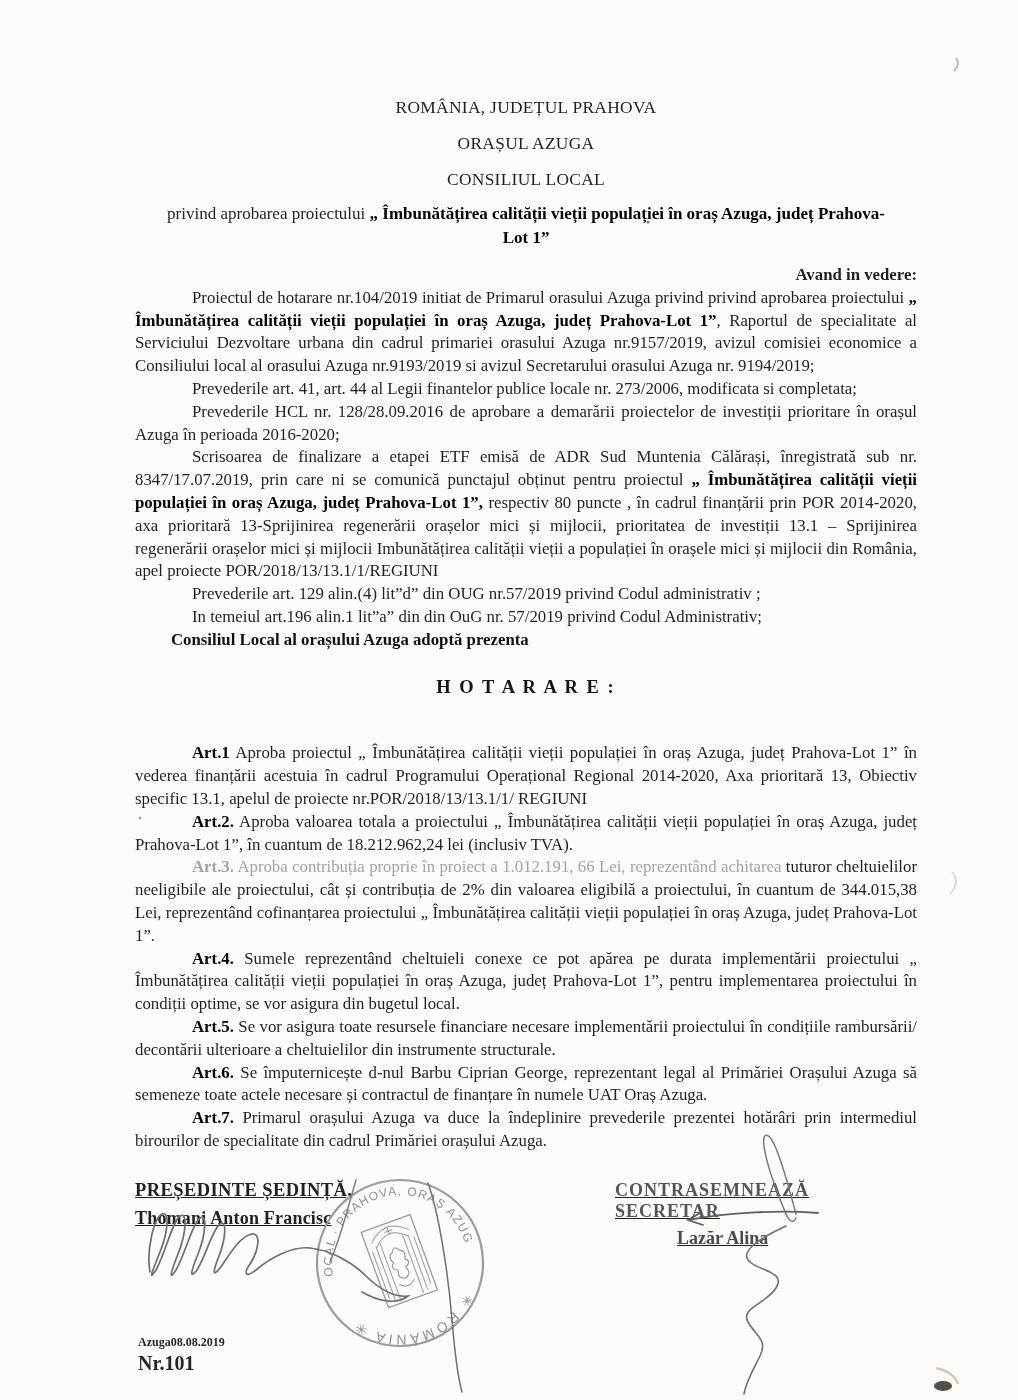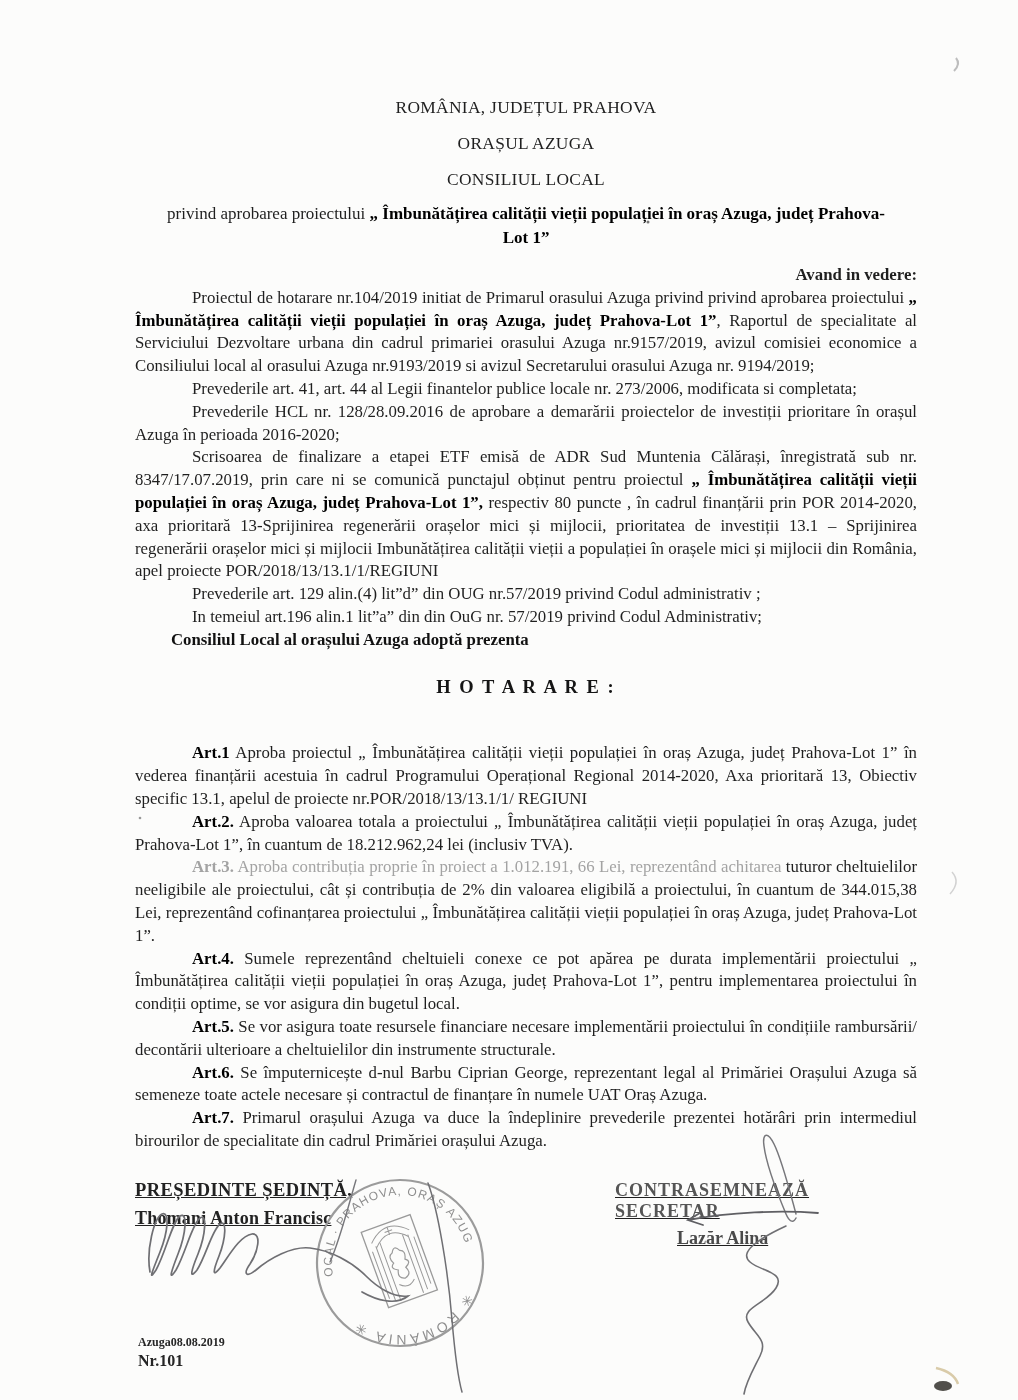--- a/index.html
+++ b/index.html
@@ -21,21 +21,21 @@
   .faded .art-label,.art-label.faded{color:#a3a3a3;}
 
   
   .sig-row{position:absolute;left:135px;top:1180px;width:780px;display:flex;justify-content:space-between;text-decoration:underline;}
   .sig-left{font-weight:bold;font-size:18.5px;letter-spacing:.4px;color:#222;width:330px;}
   .sig-left .name{font-size:18px;margin-top:7px;letter-spacing:.2px;}
   .sig-right{width:300px;text-align:left;}
   .sig-right .role{font-weight:bold;font-size:18px;letter-spacing:1px;color:#555;}
   .sig-right .name{font-weight:bold;font-size:18px;color:#4a4a4a;margin-top:6px;padding-left:62px;}
   .sig-date{position:absolute;left:138px;top:1322px;font-weight:bold;font-size:12px;color:#262626;margin-top:13px;}
-  .sig-nr{position:absolute;left:138px;top:1352px;font-weight:bold;font-size:16px;color:#262626;}
+  .sig-nr{position:absolute;left:138px;top:1352px;font-weight:bold;font-size:20px;color:#262626;}
 
   .stamp-svg{position:absolute;left:300px;top:1163px;width:200px;height:205px;}
   .strokes-svg{position:absolute;left:0;top:0;width:1018px;height:1400px;pointer-events:none;}
 </style>
 </head>
 <body>
 
 <div class="page">
 
   <div class="content">

